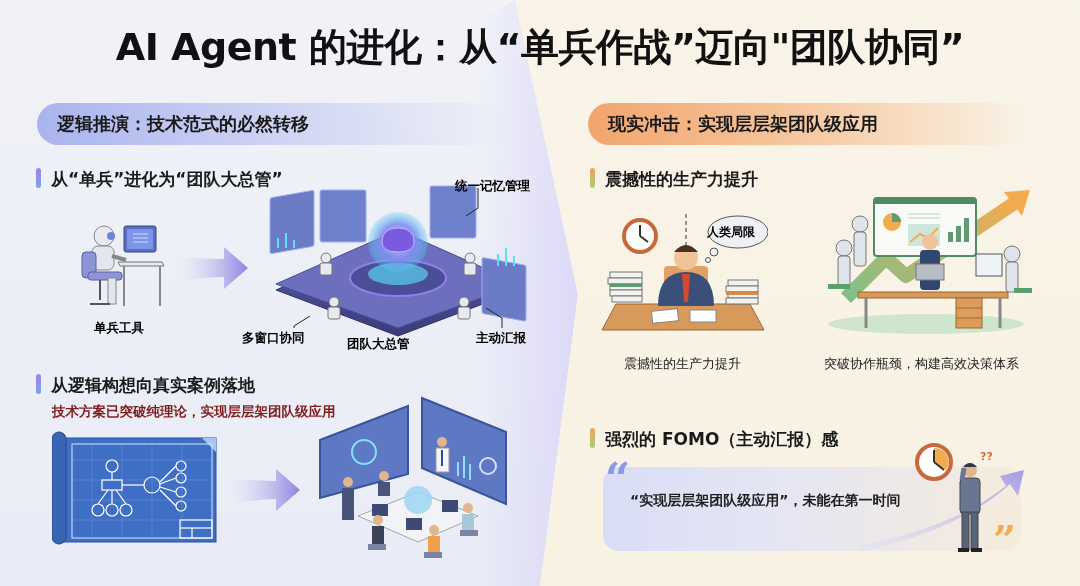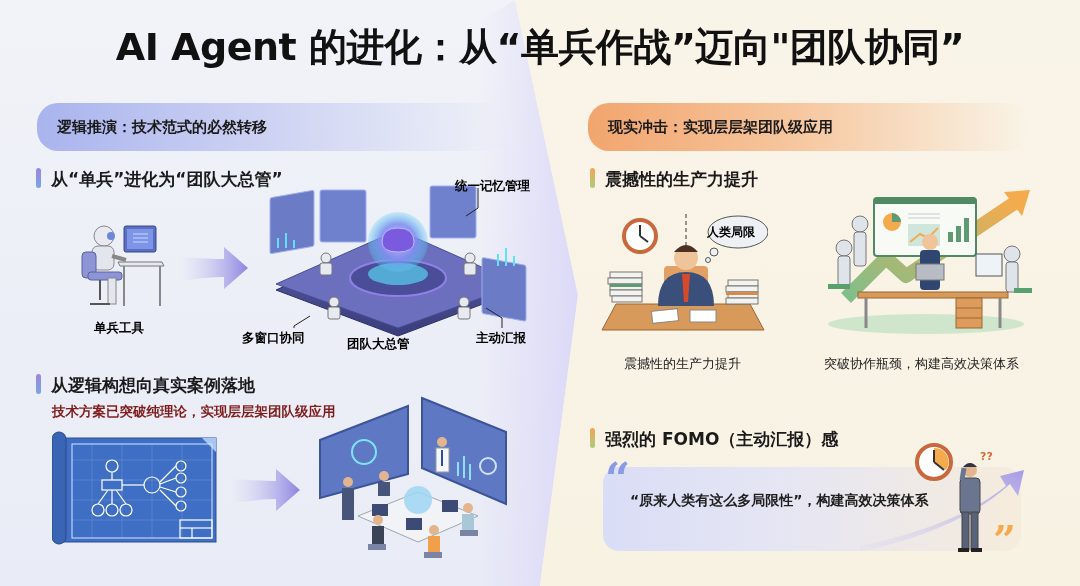--- a/index.html
+++ b/index.html
@@ -2,21 +2,21 @@
 <html><head>
 <meta charset="utf-8">
 <style>
 *{box-sizing:border-box;margin:0;padding:0}
 html,body{width:1080px;height:586px;overflow:hidden}
 body{font-family:"DejaVu Sans","Liberation Sans",sans-serif;position:relative;background:#f9f5ea;color:#1a1a1a}
 .bg-left{position:absolute;left:0;top:0;width:1080px;height:586px;background:linear-gradient(180deg,#f1f3f8 0%,#eceef7 60%,#e9ebf6 100%);clip-path:polygon(0 0,515px 0,578px 295px,540px 586px,0 586px)}
 .bg-left-edge{position:absolute;left:0;top:0;width:1080px;height:586px;background:linear-gradient(90deg,rgba(214,210,245,0) 0%,rgba(214,210,245,0) 480px,rgba(214,208,248,.7) 575px);clip-path:polygon(380px 80px,515px 0,578px 295px,540px 586px,380px 586px)}
 .bg-right{position:absolute;left:0;top:0;width:1080px;height:586px;background:linear-gradient(180deg,#f9f4e8 0%,#f8f2e3 100%);clip-path:polygon(515px 0,1080px 0,1080px 586px,540px 586px,578px 295px)}
 .title{position:absolute;top:22px;left:0;width:1080px;text-align:center;font-size:38px;font-weight:bold;letter-spacing:-.5px;color:#111}
-.pill{position:absolute;height:48px;border-radius:21px;display:flex;align-items:center;padding-left:20px;font-size:15px;font-weight:bold;color:#1a1a1a}
+.pill{position:absolute;height:42px;border-radius:21px;display:flex;align-items:center;padding-left:20px;font-size:18px;font-weight:bold;color:#1a1a1a}
 .pill-left{left:37px;top:103px;width:470px;background:linear-gradient(90deg,#a9b4ee 0%,#c7cdf2 40%,rgba(235,237,250,0) 100%)}
 .pill-right{left:588px;top:103px;width:440px;background:linear-gradient(90deg,#f2a56e 0%,#f6c59c 45%,rgba(249,240,226,0) 100%)}
 .sub{position:absolute;display:flex;font-size:17px;font-weight:bold;color:#1a1a1a}
 .sub .bar{width:5px;height:20px;border-radius:3px;margin-right:10px}
 .bar-blue{background:linear-gradient(180deg,#9b86e0,#7aa4e8)}
 .bar-orange{background:linear-gradient(180deg,#f4a25a,#a8cf7a)}
 .label{position:absolute;font-size:12.5px;font-weight:bold;color:#000000}
 .caption{position:absolute;font-size:13px;color:#222}
 .desc{position:absolute;font-size:13.5px;font-weight:bold;color:#7f1d1d}
 .illus{position:absolute}
@@ -327,21 +327,21 @@
       <linearGradient id="gq" x1="0" y1="1" x2="1" y2="0">
         <stop offset="0" stop-color="#d8d6f2" stop-opacity=".2"></stop>
         <stop offset="1" stop-color="#a79be6"></stop>
       </linearGradient>
     </defs>
   <path d="M0 82 Q100 60 150 14 L158 26 L164 0 L140 6 L146 16 Q96 56 0 76 Z" fill="url(#gq)"></path>
 </svg>
 <div class="quote-open">“</div>
 <div class="quote-close">”</div>
 <div class="quote-text">
-  <span>“原来人类有这么多局限性”，构建高效决策体系</span>
+  <span>“实现层层架团队级应用”，未能在第一时间</span>
 </div>
 
 <svg class="illus" style="left:912px;top:440px" width="90" height="115" viewBox="0 0 90 115">
   <circle cx="22" cy="22" r="17" fill="#fff" stroke="#c8683c" stroke-width="4"></circle>
   <path d="M22 22 L22 8 A14 14 0 0 1 34 30 Z" fill="#f4ab4e"></path>
   <line x1="22" y1="22" x2="22" y2="10" stroke="#333" stroke-width="2"></line>
     <line x1="22" y1="22" x2="32" y2="30" stroke="#333" stroke-width="2"></line>
   <text x="68" y="20" font-size="11" font-weight="bold" fill="#d86a3a" font-family="DejaVu Sans, sans-serif">??</text>
   <circle cx="58" cy="30" r="7" fill="#e2b58e"></circle>
   <path d="M51 27 q7 -8 14 0" fill="#33334a"></path>

